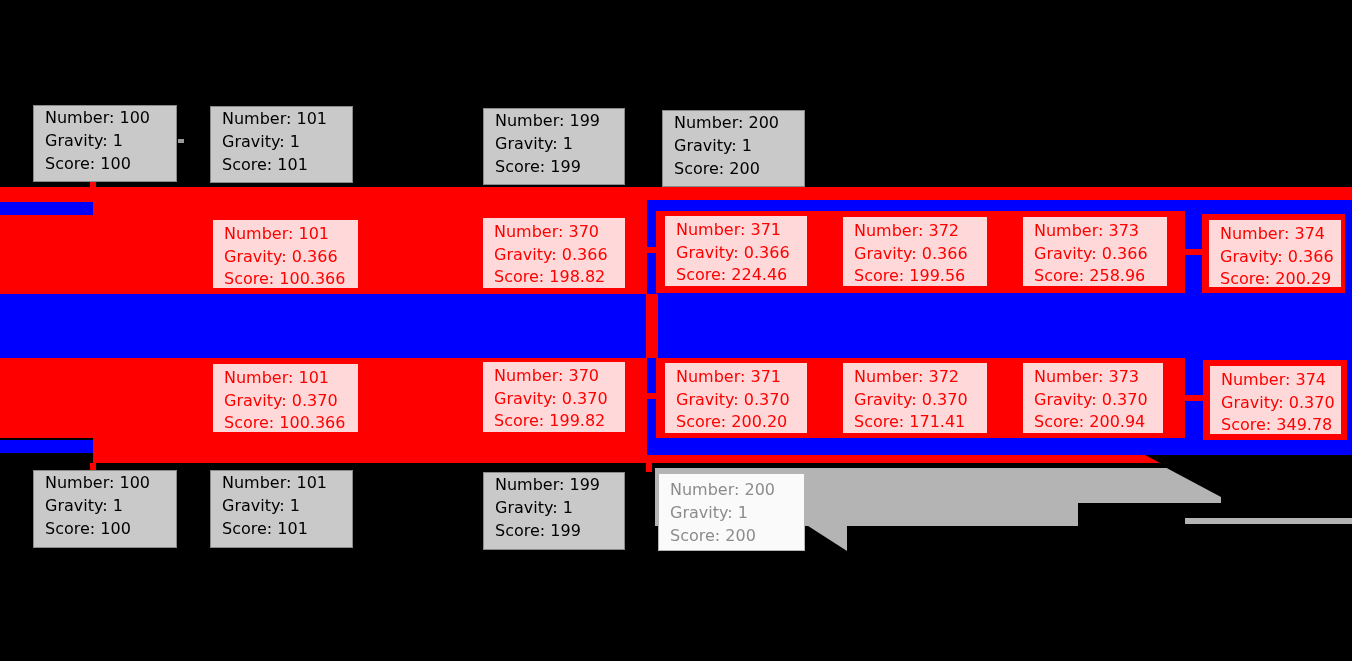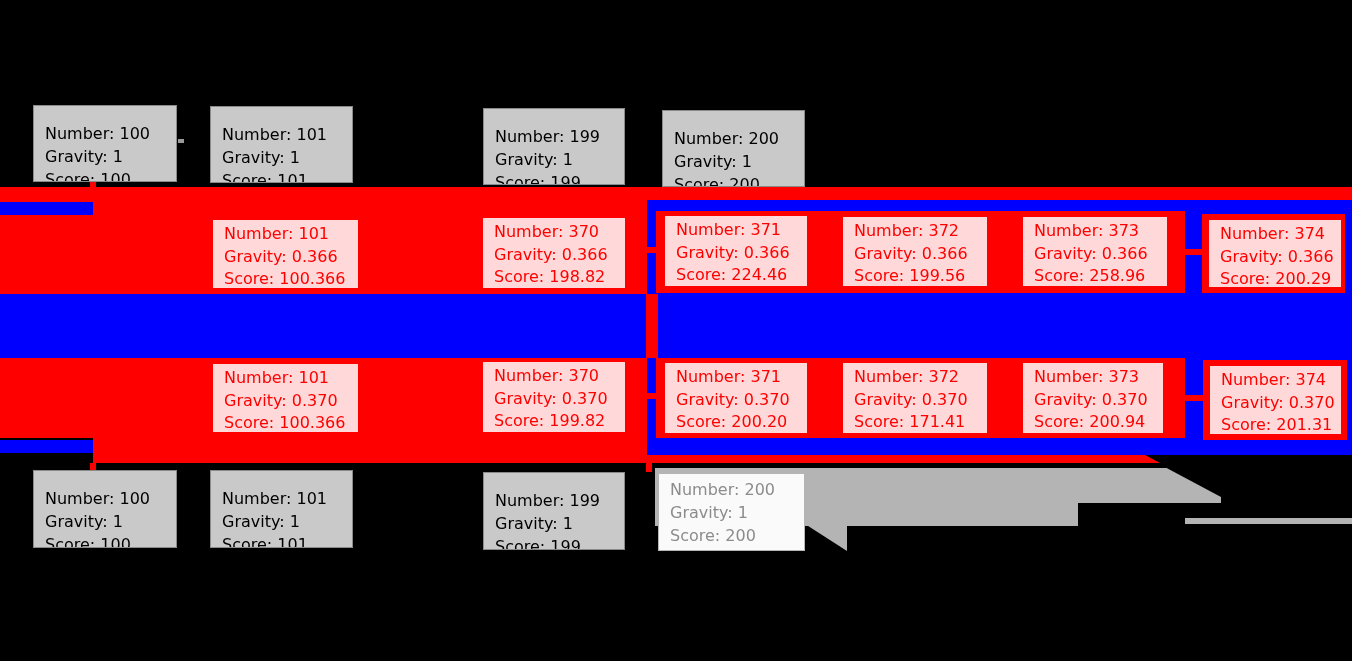--- a/index.html
+++ b/index.html
@@ -17,21 +17,21 @@
   .red{background:var(--red);}
   .blue{background:var(--blue);}
   .pinkbox{
     position:absolute; background:var(--pink); color:var(--red);
     font-size:16px; line-height:22.5px; padding:3px 0 0 11px; box-sizing:border-box;
     white-space:nowrap; overflow:hidden;
   }
   .graybox{
     position:absolute; background:var(--box-fill); color:#000;
     border:1.5px solid var(--box-border);
-    font-size:16px; line-height:23px; padding:16px 0 0 11px; box-sizing:border-box;
+    font-size:16px; line-height:23px; padding:0 0 0 11px; box-sizing:border-box;
     white-space:nowrap; overflow:hidden;
   }
   .whitebox{
     position:absolute; background:var(--white-fill); color:var(--muted);
     border:1.5px solid #b5b5b5;
     font-size:16px; line-height:23px; padding:4px 0 0 11px; box-sizing:border-box;
     white-space:nowrap; overflow:hidden;
   }
   .gray{background:var(--ribbon);}
 </style>
@@ -145,21 +145,21 @@
     <div>Score: 171.41</div>
   </div>
   <div class="pinkbox" style="left:1023px;top:363px;width:140px;height:70px">
     <div>Number: 373</div>
     <div>Gravity: 0.370</div>
     <div>Score: 200.94</div>
   </div>
   <div class="pinkbox" style="left:1210px;top:366px;width:131px;height:68px">
     <div>Number: 374</div>
     <div>Gravity: 0.370</div>
-    <div>Score: 201.31</div>
+    <div>Score: 349.78</div>
   </div>
 
   <div class="graybox" style="left:33px;top:470px;width:144px;height:78px">
     <div>Number: 100</div>
     <div>Gravity: 1</div>
     <div>Score: 100</div>
   </div>
   <div class="graybox" style="left:210px;top:470px;width:143px;height:78px">
     <div>Number: 101</div>
     <div>Gravity: 1</div>

